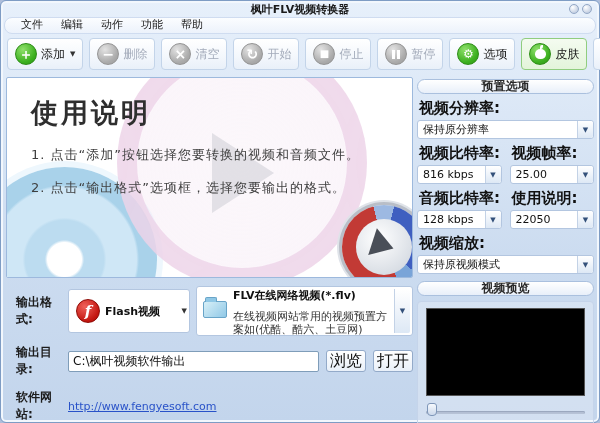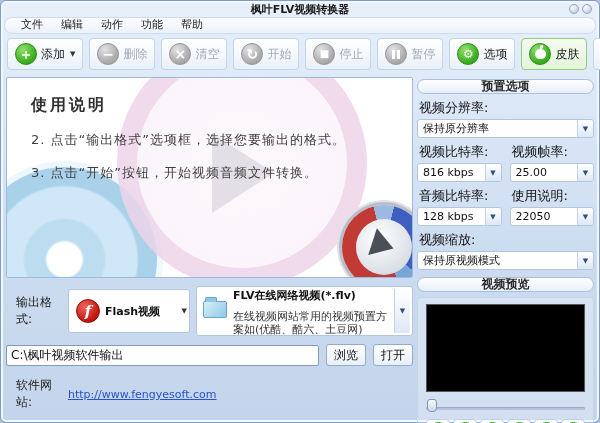--- a/index.html
+++ b/index.html
@@ -62,21 +62,21 @@
   .glyph-file { width:9px; height:11px; background:#fff; clip-path:polygon(0 0,62% 0,100% 35%,100% 100%,0 100%); }
   
   .content { display:flex; gap:4px; padding:2px 5px 0 5px; }
   .left-col { width:422px; display:flex; flex-direction:column; }
   .side-col { flex:1; display:flex; flex-direction:column; padding-top:2px; }
   
   .instructions {
     position:relative; height:201px; overflow:hidden;
     background:#fff; border:1px solid #9db9dd; border-radius:2px;
   }
-  .instr-title { position:relative; z-index:2; margin:17px 0 0 24px; font-size:16px; letter-spacing:3px; color:#2e2e2e; font-weight:bold; }
+  .instr-title { position:relative; z-index:2; margin:17px 0 0 24px; font-size:27px; letter-spacing:3px; color:#2e2e2e; font-weight:bold; }
   .instr-step { position:relative; z-index:2; margin:15px 0 0 24px; font-size:13px; color:#3f3f3f; letter-spacing:1px; }
   .deco { position:absolute; z-index:1; }
   .deco-disc {
     left:-35px; bottom:-75px; width:185px; height:185px; border-radius:50%;
     background:radial-gradient(circle, #ffffff 0 13%, #bcdcf0 15% 30%, #cfe7f6 32% 55%, #a9d2ea 57% 72%, #e2f1fa 74%);
     box-shadow:0 0 0 6px #eef7fd;
   }
   .deco-ring {
     left:110px; top:-40px; width:250px; height:250px; border-radius:50%;
     border:20px solid rgba(236,209,231,0.75);
@@ -96,21 +96,21 @@
     content:''; position:absolute; inset:14px; border-radius:50%;
     background:radial-gradient(circle at 40% 35%, #ffffff, #d8dde4 75%);
   }
   .deco-logo::after {
     content:''; position:absolute; left:30px; top:26px; width:0; height:0;
     border-left:22px solid #4a4f58; border-top:14px solid transparent; border-bottom:14px solid transparent;
     transform:rotate(18deg);
   }
   
   .row { display:flex; align-items:center; margin-top:8px; }
-  .row-label { width:62px; font-size:12px; font-weight:normal; color:#1c1c1c; flex:0 0 auto;padding-left:10px; }
+  .row-label { width:62px; font-size:12px; font-weight:bold; color:#1c1c1c; flex:0 0 auto;padding-left:10px; }
   .combo {
     display:flex; align-items:center; background:#fff;
     border:1px solid #b3c6e0; border-radius:3px; cursor:pointer; overflow:hidden;
   }
   .combo-arrow {
     align-self:stretch; width:16px; display:flex; align-items:center; justify-content:center;
     font-size:7px; color:#33507a; border-left:1px solid #c3d2e6;
     background:linear-gradient(#ffffff,#dde8f5); border-radius:0 2px 2px 0; flex:0 0 auto;
   }
   .combo-format { width:122px; height:44px; padding:0 2px 0 7px; gap:5px; }
@@ -130,31 +130,31 @@
   .preset-title { font-size:11px; font-weight:bold; color:#111; line-height:14px; }
   .preset-desc { font-size:11px; color:#333; line-height:13px; }
   .dir-input {
     flex:1; height:21px; border:1px solid #7f9db9; border-radius:2px;
     font-size:12px; padding:0 4px; color:#111; background:#fff;
     font-family:"DejaVu Sans","Liberation Sans",sans-serif;
   }
   .small-btn {
     width:40px; height:22px; margin-left:7px; flex:0 0 auto;
     background:linear-gradient(#ffffff,#e9f0f9); border:1px solid #93aac9; border-radius:3px;
-    font-size:12px; color:#111; cursor:pointer; display:flex; align-items:center; justify-content:center;
+    font-size:16px; color:#111; cursor:pointer; display:flex; align-items:center; justify-content:center;
   }
   .site-link { font-size:11px; color:#2952c8; text-decoration:underline; cursor:pointer; }
   
   .group-header {
     height:15px; line-height:13px; text-align:center;
     border:1px solid #aac0de; border-radius:8px;
     background:linear-gradient(#ffffff,#e8eff9);
     font-size:12px; font-weight:bold; color:#2a2a2a;
   }
-  .field-label { font-size:13px; font-weight:normal; color:#111; margin:5px 0 2px 2px; }
+  .field-label { font-size:15px; font-weight:bold; color:#111; margin:5px 0 2px 2px; }
   .combo-sm { height:19px; padding-left:5px; }
   .combo-sm .combo-value { flex:1; font-size:11px; color:#111; }
   .two-col { display:flex; gap:8px;align-items:flex-end; }
   .two-col > div { flex:1; min-width:0; }
   .preview-box {
     margin-top:5px; border:1px solid #c5d4ea; border-radius:4px;
     padding:6px 8px 7px 8px; background:rgba(255,255,255,0.25);
   }
   .video-screen { width:100%; height:88px; background:#000; border:1px solid #555; }
   .seek { position:relative; height:16px; margin-top:6px; }
@@ -246,42 +246,43 @@
   <div class="content">
 
     <div class="left-col">
 
       <div class="instructions">
         <div class="deco deco-disc"></div>
         <div class="deco deco-ring"></div>
         <div class="deco deco-ring-play"></div>
         <div class="deco deco-logo"></div>
         <div class="instr-title">使用说明</div>
+        <div class="instr-step">1. 点击“添加”按钮选择您要转换的视频和音频文件。</div>
         <div class="instr-step">2. 点击“输出格式”选项框，选择您要输出的格式。</div>
-        <div class="instr-step">3. 点击“开始”按钮，开始视频音频文件转换。</div>
       </div>
 
       <div class="row">
         <span class="row-label">输出格式:</span>
         <div class="combo combo-format">
           <span class="flash-icon">f</span>
           <span class="combo-format-label">Flash视频</span>
           <span class="drop-caret">▼</span>
         </div>
         <div class="combo combo-preset">
           <span class="folder-icon"></span>
           <span class="preset-text">
             <span class="preset-title" style="display:block;">FLV在线网络视频(*.flv)</span>
             <span class="preset-desc" style="display:block;margin-top:7px;">在线视频网站常用的视频预置方案如(优酷、酷六、土豆网)</span>
           </span>
           <span class="combo-arrow" style="align-self:stretch;">▼</span>
         </div>
       </div>
 
       <div class="row">
+        <span class="row-label">输出目录:</span>
         <input class="dir-input" type="text" value="C:\枫叶视频软件输出" style="">
         <button class="small-btn">浏览</button>
         <button class="small-btn">打开</button>
       </div>
 
       <div class="row" style="margin-top:11px;">
         <span class="row-label">软件网站:</span>
         <a class="site-link">http://www.fengyesoft.com</a>
       </div>
 

